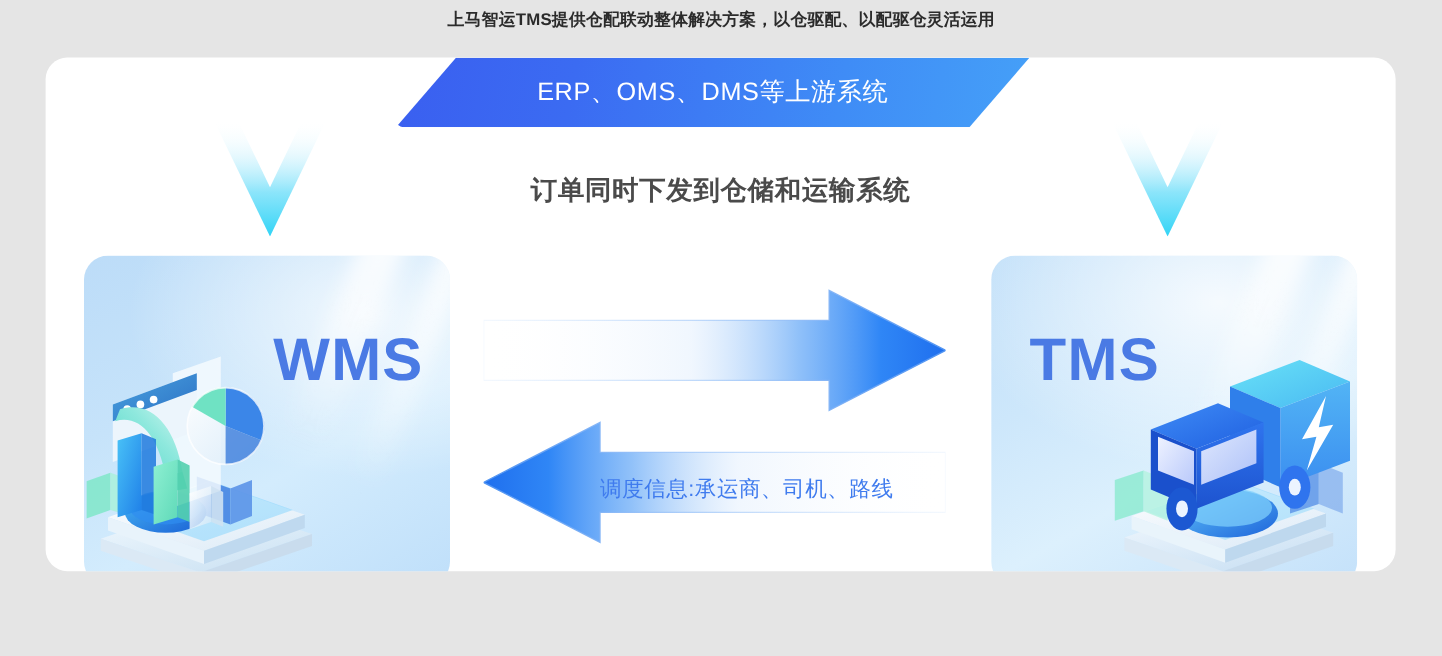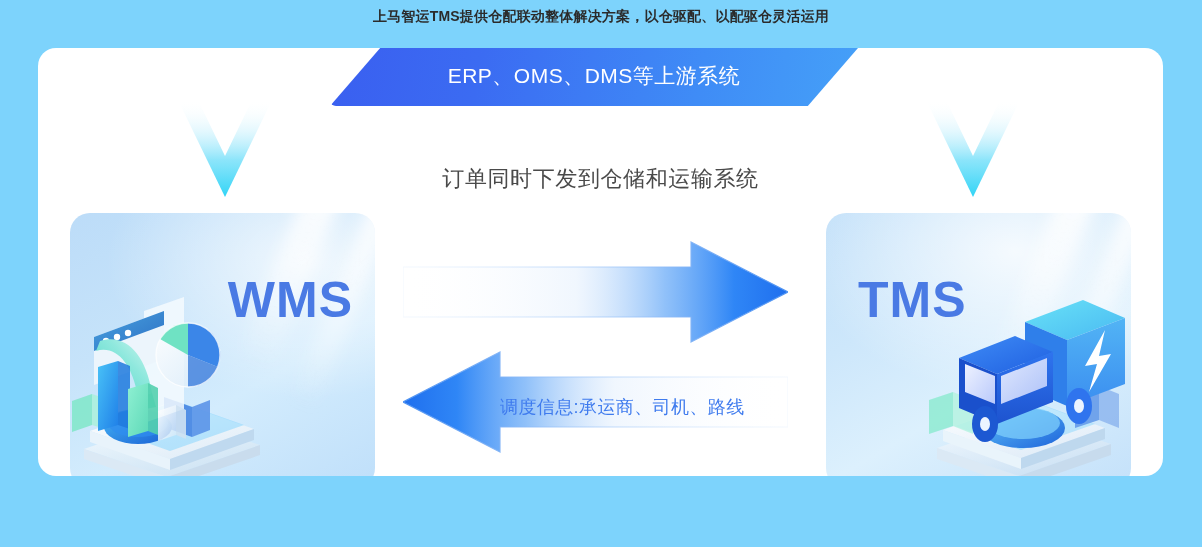--- a/index.html
+++ b/index.html
@@ -9,21 +9,21 @@
     height: 547px;
     background: #000000;
     font-family: "Liberation Sans", "DejaVu Sans", sans-serif;
     overflow: hidden;
   }
 
   #root {
     position: relative;
     width: 1202px;
     height: 547px;
-    background: #7dd3fc;
+    background: #e5e5e5;
   }
 
   
   .page-caption {
     position: absolute;
     top: 6px;
     left: 0;
     width: 1202px;
     text-align: center;
     font-size: 14px;
@@ -78,25 +78,25 @@
     height: 97px;
   }
   .chevron svg { display: block; width: 100%; height: 100%; }
   .chevron-left  { left: 140px; top: 52px; }
   .chevron-right { left: 888px; top: 52px; }
 
   
   .sub-headline {
     position: absolute;
     left: 0;
-    top: 116px;
+    top: 96px;
     width: 1125px;
     text-align: center;
     font-size: 22px;
-    font-weight: 400;
+    font-weight: 700;
     color: #4a4a4a;
     letter-spacing: 0.6px;
     white-space: nowrap;
   }
 
   
   .sys-card {
     position: absolute;
     top: 165px;
     width: 305px;

